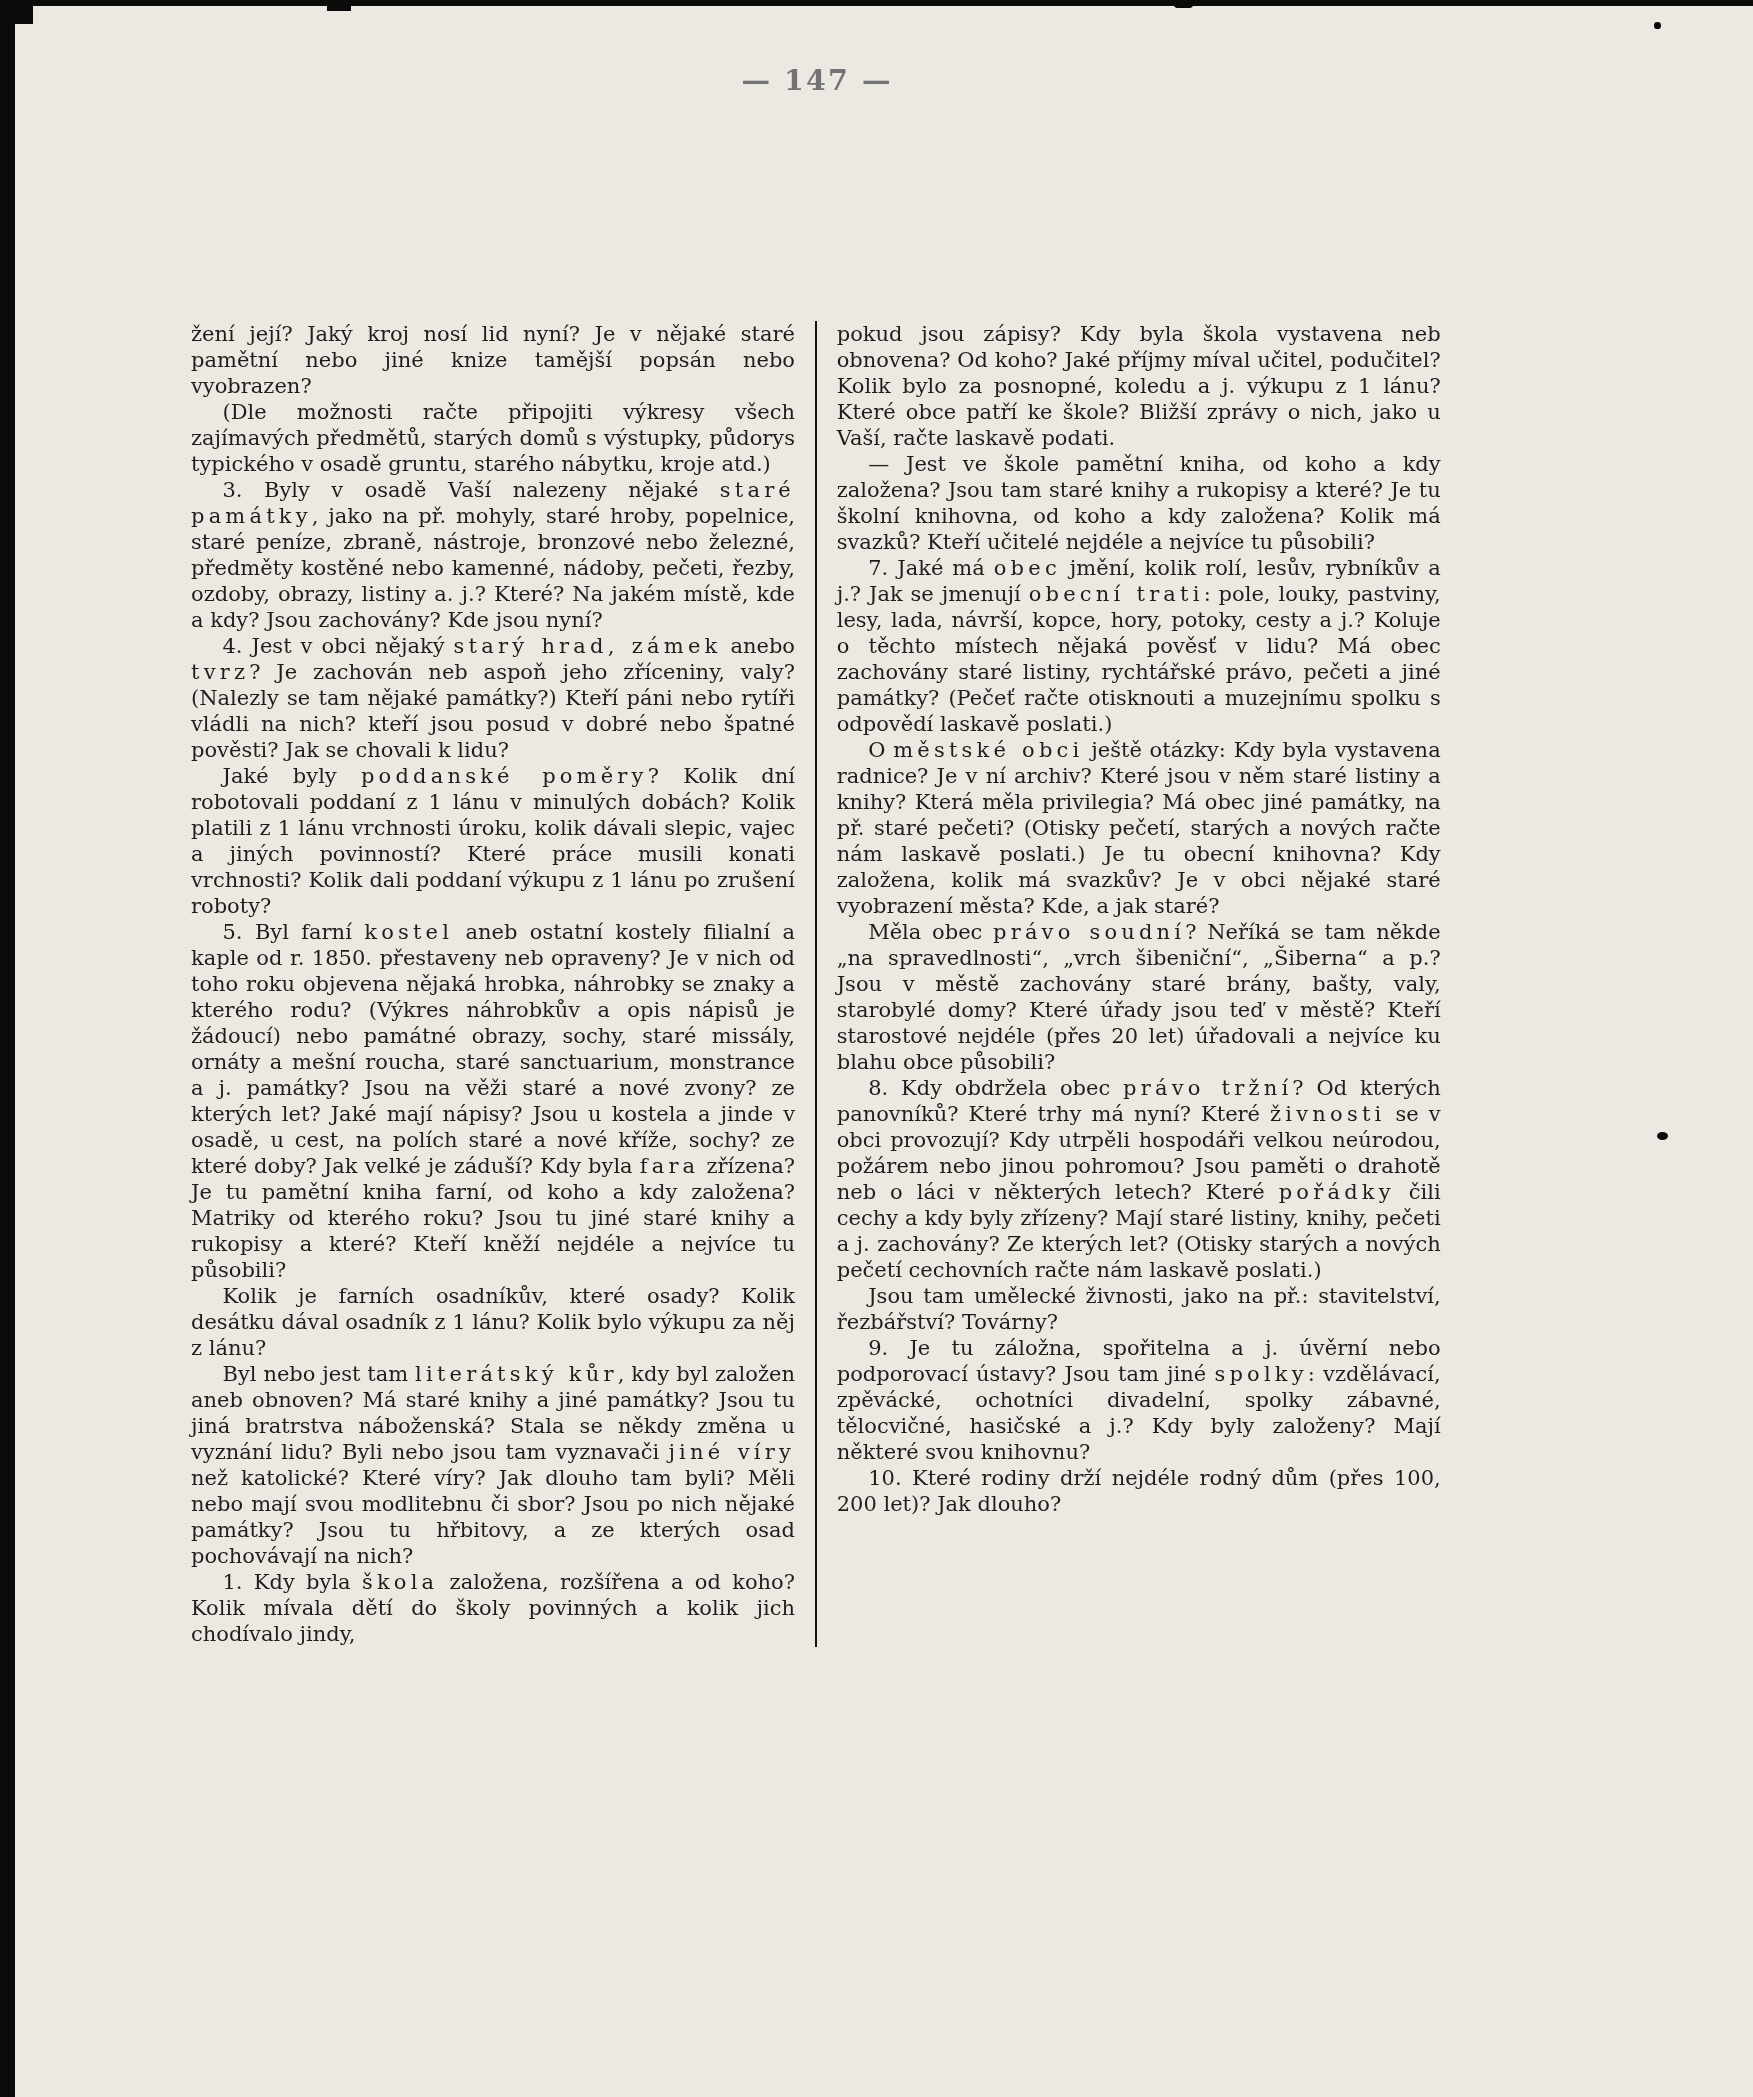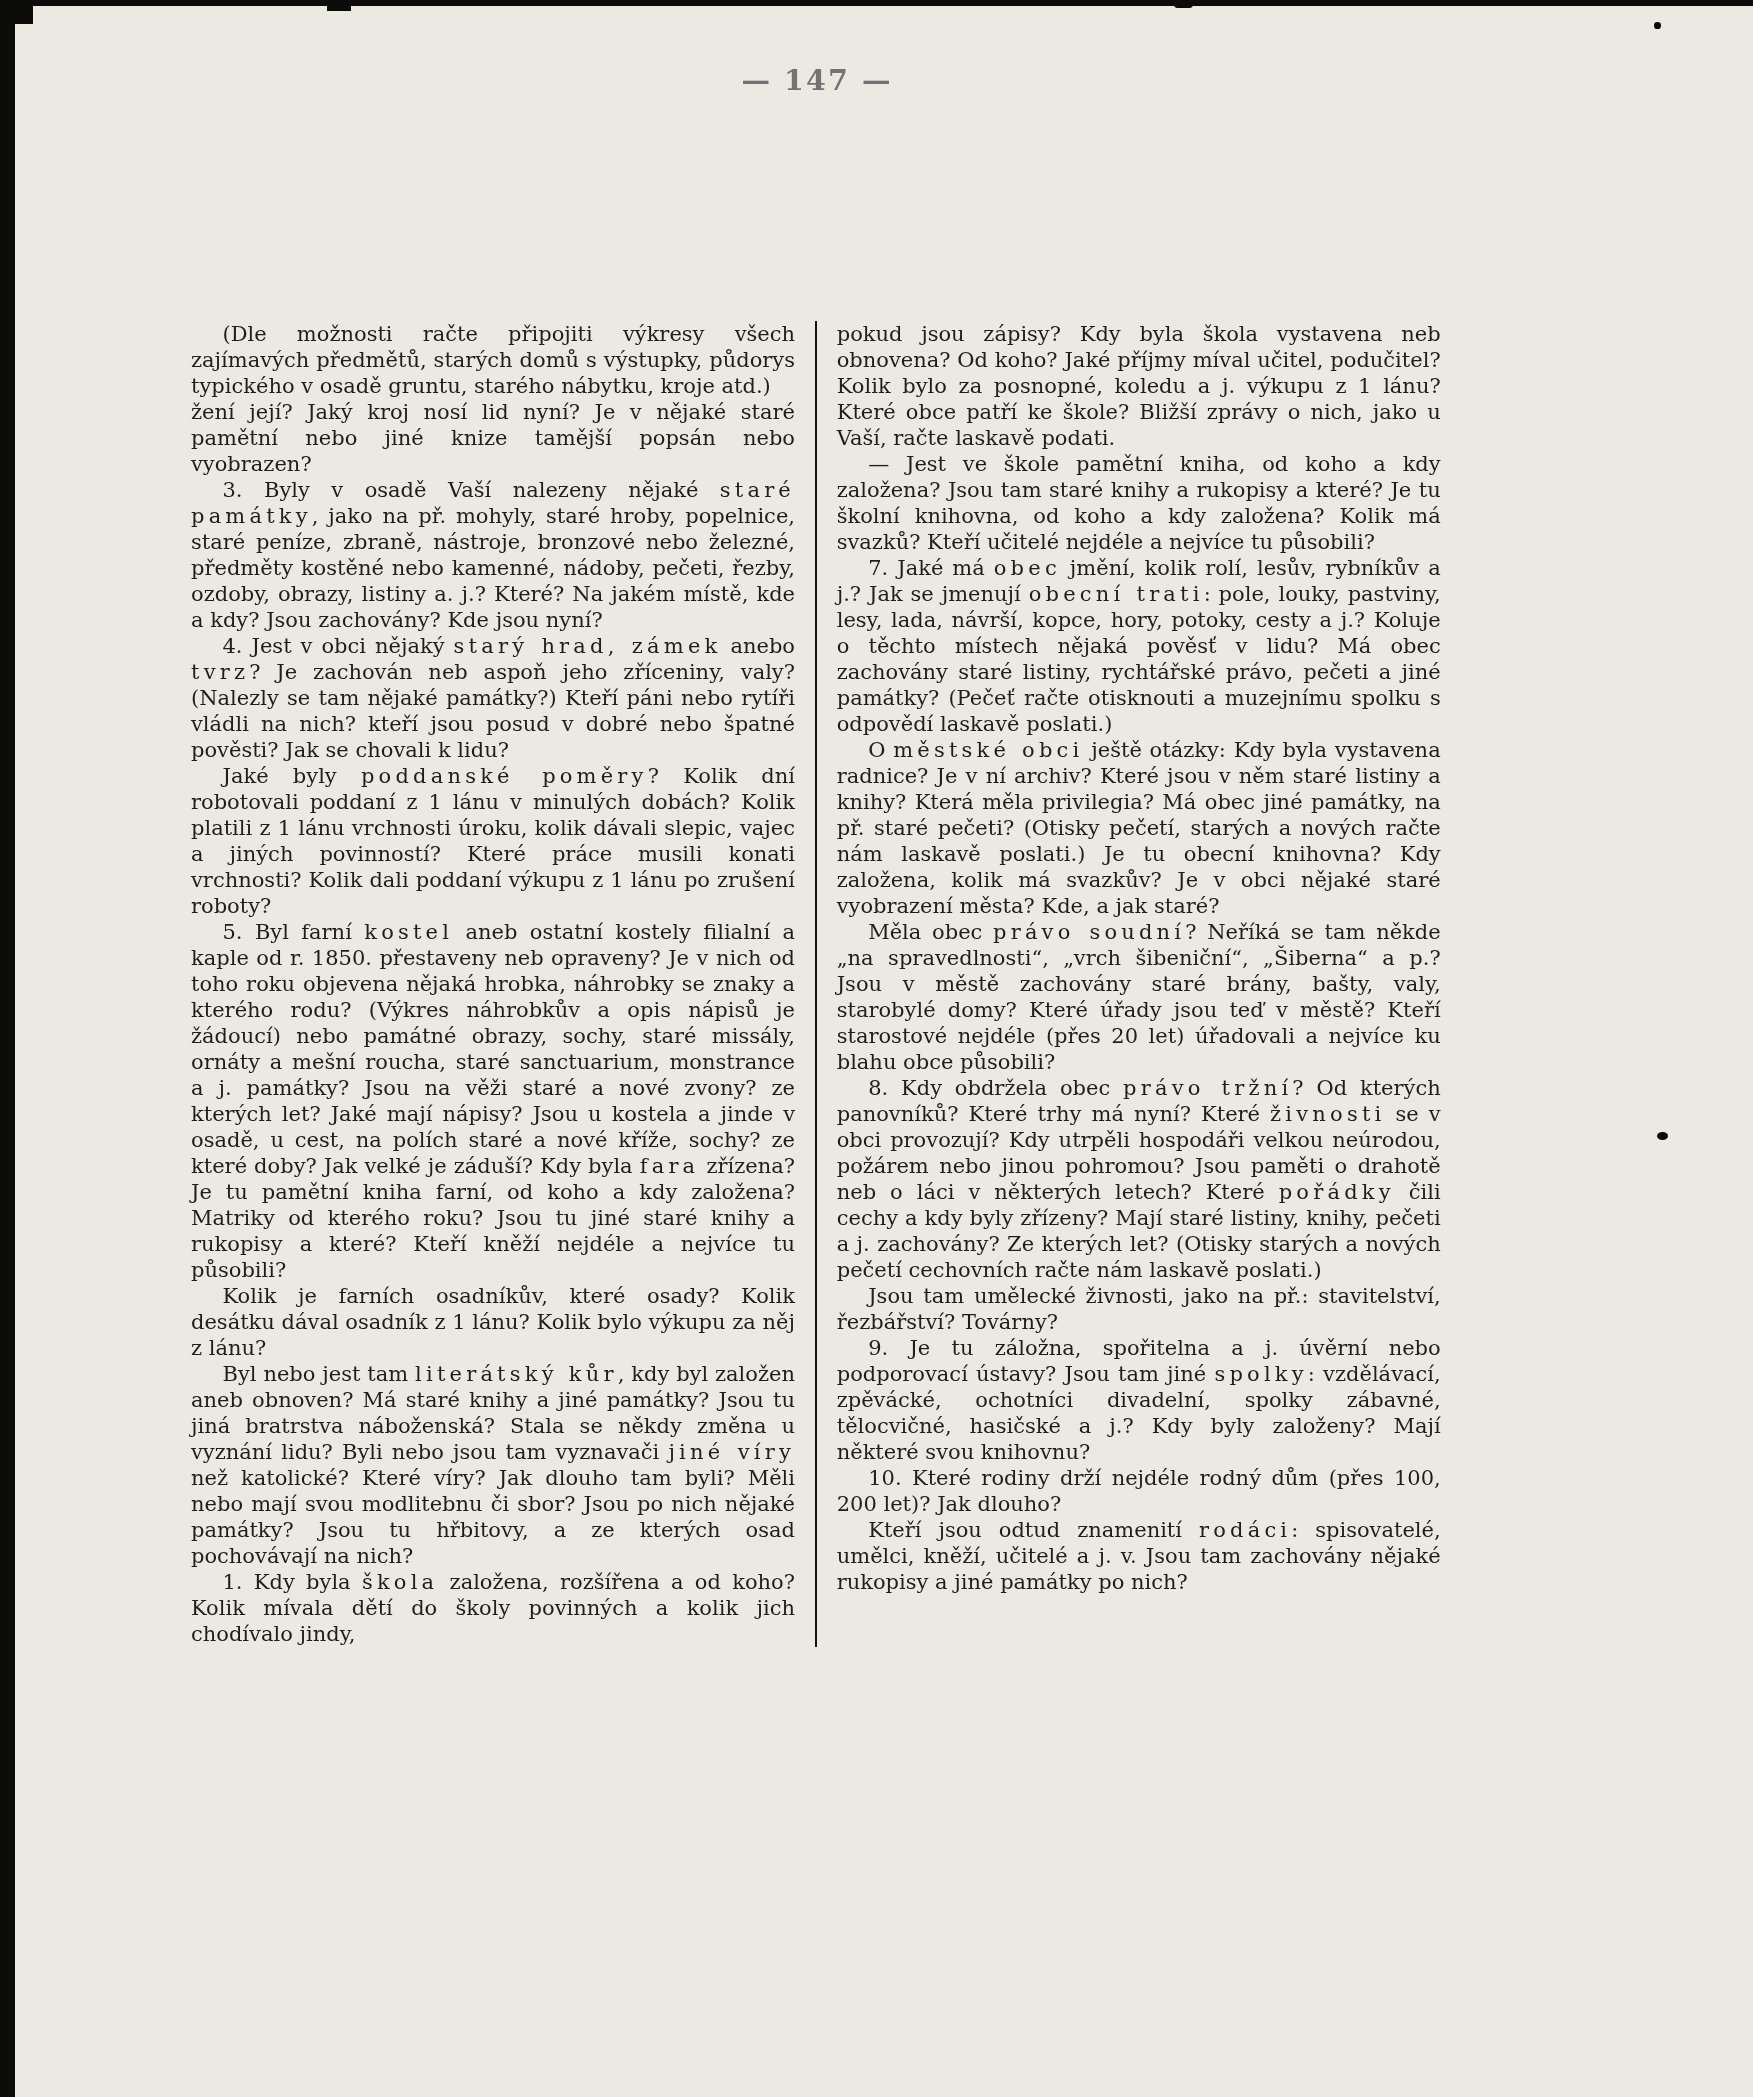--- a/index.html
+++ b/index.html
@@ -63,38 +63,37 @@
 <div class="edge-corner"></div>
 <div class="artifact a-notch1"></div>
 <div class="artifact a-notch2"></div>
 <div class="artifact a-dot1"></div>
 <div class="artifact a-dot2"></div>
 
 <div class="content">
   <div class="page-number">— 147 —</div>
   <div class="columns">
     <div class="col">
+        <p class="para"><span>žení její? Jaký kroj nosí lid nyní? Je v nějaké staré pamětní nebo jiné knize tamější popsán nebo vyobrazen?</span></p>
         <p class="para indent"><span>(Dle možnosti račte připojiti výkresy všech zajímavých předmětů, starých domů s výstupky, půdorys typického v osadě gruntu, starého nábytku, kroje atd.)</span></p>
-        <p class="para"><span>žení její? Jaký kroj nosí lid nyní? Je v nějaké staré pamětní nebo jiné knize tamější popsán nebo vyobrazen?</span></p>
         <p class="para indent"><span>3. Byly v osadě Vaší nalezeny nějaké </span><span class="spaced">staré památky</span><span>, jako na př. mohyly, staré hroby, popelnice, staré peníze, zbraně, nástroje, bronzové nebo železné, předměty kostěné nebo kamenné, nádoby, pečeti, řezby, ozdoby, obrazy, listiny a. j.? Které? Na jakém místě, kde a kdy? Jsou zachovány? Kde jsou nyní?</span></p>
         <p class="para indent"><span>4. Jest v obci nějaký </span><span class="spaced">starý hrad, zámek</span><span> anebo </span><span class="spaced">tvrz</span><span>? Je zachován neb aspoň jeho zříceniny, valy? (Nalezly se tam nějaké památky?) Kteří páni nebo rytíři vládli na nich? kteří jsou posud v dobré nebo špatné pověsti? Jak se chovali k lidu?</span></p>
         <p class="para indent"><span>Jaké byly </span><span class="spaced">poddanské poměry</span><span>? Kolik dní robotovali poddaní z 1 lánu v minulých dobách? Kolik platili z 1 lánu vrchnosti úroku, kolik dávali slepic, vajec a jiných povinností? Které práce musili konati vrchnosti? Kolik dali poddaní výkupu z 1 lánu po zrušení roboty?</span></p>
         <p class="para indent"><span>5. Byl farní </span><span class="spaced">kostel</span><span> aneb ostatní kostely filialní a kaple od r. 1850. přestaveny neb opraveny? Je v nich od toho roku objevena nějaká hrobka, náhrobky se znaky a kterého rodu? (Výkres náhrobkův a opis nápisů je žádoucí) nebo památné obrazy, sochy, staré missály, ornáty a mešní roucha, staré sanctuarium, monstrance a j. památky? Jsou na věži staré a nové zvony? ze kterých let? Jaké mají nápisy? Jsou u kostela a jinde v osadě, u cest, na polích staré a nové kříže, sochy? ze které doby? Jak velké je záduší? Kdy byla </span><span class="spaced">fara</span><span> zřízena? Je tu pamětní kniha farní, od koho a kdy založena? Matriky od kterého roku? Jsou tu jiné staré knihy a rukopisy a které? Kteří kněží nejdéle a nejvíce tu působili?</span></p>
         <p class="para indent"><span>Kolik je farních osadníkův, které osady? Kolik desátku dával osadník z 1 lánu? Kolik bylo výkupu za něj z lánu?</span></p>
         <p class="para indent"><span>Byl nebo jest tam </span><span class="spaced">literátský kůr</span><span>, kdy byl založen aneb obnoven? Má staré knihy a jiné památky? Jsou tu jiná bratrstva náboženská? Stala se někdy změna u vyznání lidu? Byli nebo jsou tam vyznavači </span><span class="spaced">jiné víry</span><span> než katolické? Které víry? Jak dlouho tam byli? Měli nebo mají svou modlitebnu či sbor? Jsou po nich nějaké památky? Jsou tu hřbitovy, a ze kterých osad pochovávají na nich?</span></p>
         <p class="para indent"><span>1. Kdy byla </span><span class="spaced">škola</span><span> založena, rozšířena a od koho? Kolik mívala dětí do školy povinných a kolik jich chodívalo jindy,</span></p>
       </div>
     <div class="divider"></div>
     <div class="col">
         <p class="para"><span>pokud jsou zápisy? Kdy byla škola vystavena neb obnovena? Od koho? Jaké příjmy míval učitel, podučitel? Kolik bylo za posnopné, koledu a j. výkupu z 1 lánu? Které obce patří ke škole? Bližší zprávy o nich, jako u Vaší, račte laskavě podati.</span></p>
         <p class="para indent"><span>— Jest ve škole pamětní kniha, od koho a kdy založena? Jsou tam staré knihy a rukopisy a které? Je tu školní knihovna, od koho a kdy založena? Kolik má svazků? Kteří učitelé nejdéle a nejvíce tu působili?</span></p>
         <p class="para indent"><span>7. Jaké má </span><span class="spaced">obec</span><span> jmění, kolik rolí, lesův, rybníkův a j.? Jak se jmenují </span><span class="spaced">obecní trati</span><span>: pole, louky, pastviny, lesy, lada, návrší, kopce, hory, potoky, cesty a j.? Koluje o těchto místech nějaká pověsť v lidu? Má obec zachovány staré listiny, rychtářské právo, pečeti a jiné památky? (Pečeť račte otisknouti a muzejnímu spolku s odpovědí laskavě poslati.)</span></p>
         <p class="para indent"><span>O </span><span class="spaced">městské obci</span><span> ještě otázky: Kdy byla vystavena radnice? Je v ní archiv? Které jsou v něm staré listiny a knihy? Která měla privilegia? Má obec jiné památky, na př. staré pečeti? (Otisky pečetí, starých a nových račte nám laskavě poslati.) Je tu obecní knihovna? Kdy založena, kolik má svazkův? Je v obci nějaké staré vyobrazení města? Kde, a jak staré?</span></p>
         <p class="para indent"><span>Měla obec </span><span class="spaced">právo soudní</span><span>? Neříká se tam někde „na spravedlnosti“, „vrch šibeniční“, „Šiberna“ a p.? Jsou v městě zachovány staré brány, bašty, valy, starobylé domy? Které úřady jsou teď v městě? Kteří starostové nejdéle (přes 20 let) úřadovali a nejvíce ku blahu obce působili?</span></p>
         <p class="para indent"><span>8. Kdy obdržela obec </span><span class="spaced">právo tržní</span><span>? Od kterých panovníků? Které trhy má nyní? Které </span><span class="spaced">živnosti</span><span> se v obci provozují? Kdy utrpěli hospodáři velkou neúrodou, požárem nebo jinou pohromou? Jsou paměti o drahotě neb o láci v některých letech? Které </span><span class="spaced">pořádky</span><span> čili cechy a kdy byly zřízeny? Mají staré listiny, knihy, pečeti a j. zachovány? Ze kterých let? (Otisky starých a nových pečetí cechovních račte nám laskavě poslati.)</span></p>
         <p class="para indent"><span>Jsou tam umělecké živnosti, jako na př.: stavitelství, řezbářství? Továrny?</span></p>
         <p class="para indent"><span>9. Je tu záložna, spořitelna a j. úvěrní nebo podporovací ústavy? Jsou tam jiné </span><span class="spaced">spolky</span><span>: vzdělávací, zpěvácké, ochotníci divadelní, spolky zábavné, tělocvičné, hasičské a j.? Kdy byly založeny? Mají některé svou knihovnu?</span></p>
         <p class="para indent"><span>10. Které rodiny drží nejdéle rodný dům (přes 100, 200 let)? Jak dlouho?</span></p>
-        <p class="para indent"><span>Kteří jsou odtud znamenití </span><span class="spaced">rodáci</span><span>: spisovatelé, umělci, kněží, učitelé a j. v. Jsou tam zachovány nějaké rukopisy a jiné památky po nich?</span></p>
       </div>
   </div>
 </div>
 
 
 </body></html>

